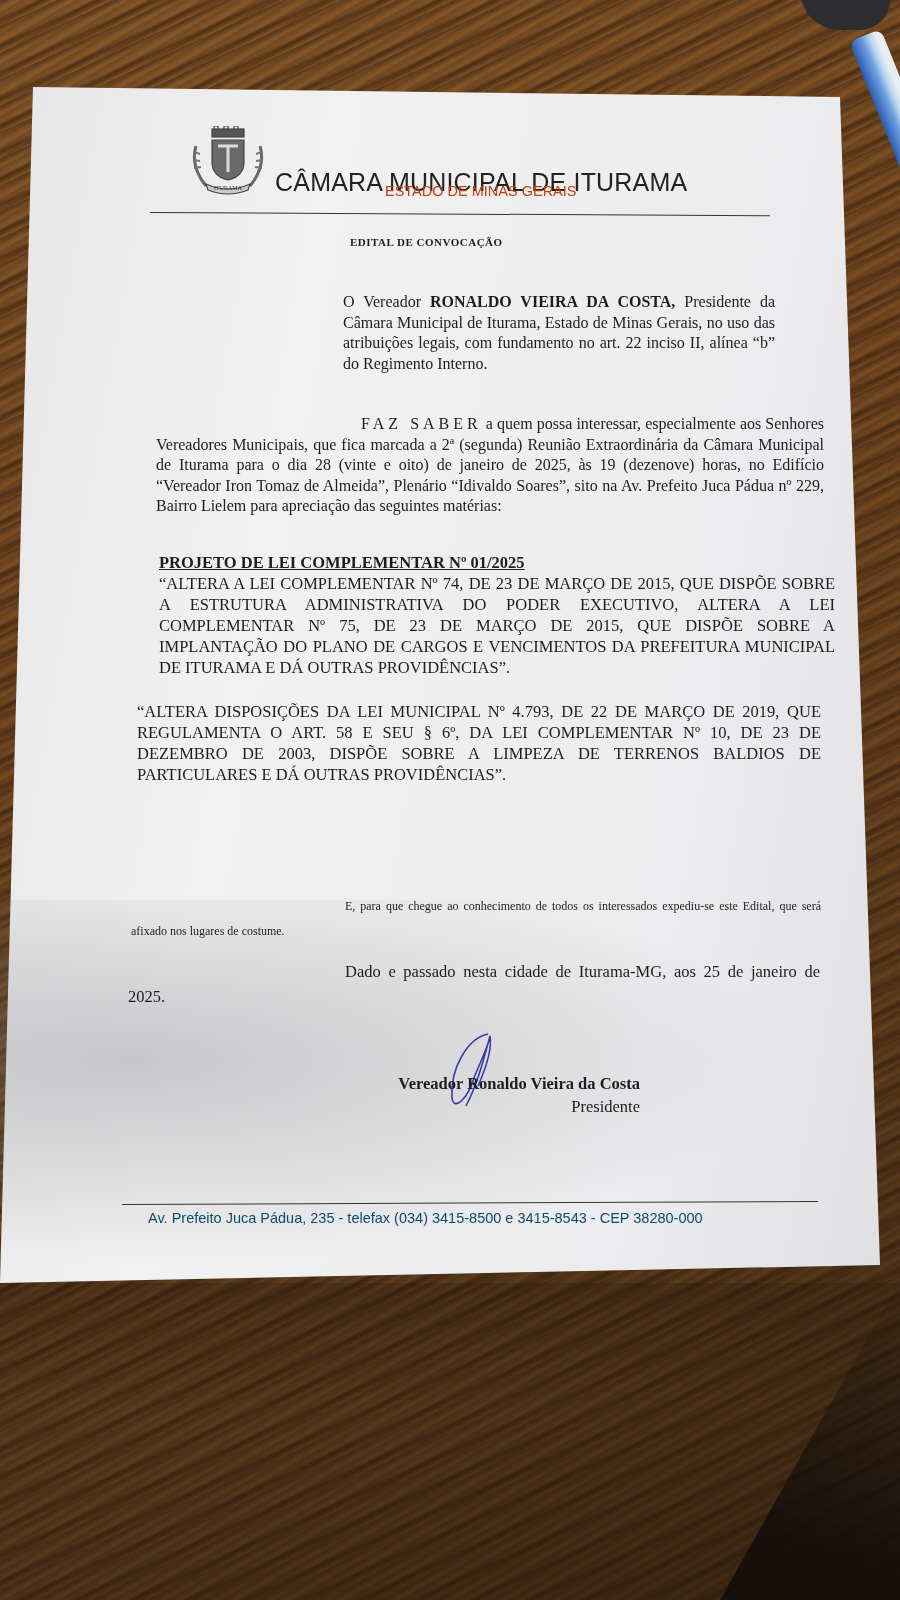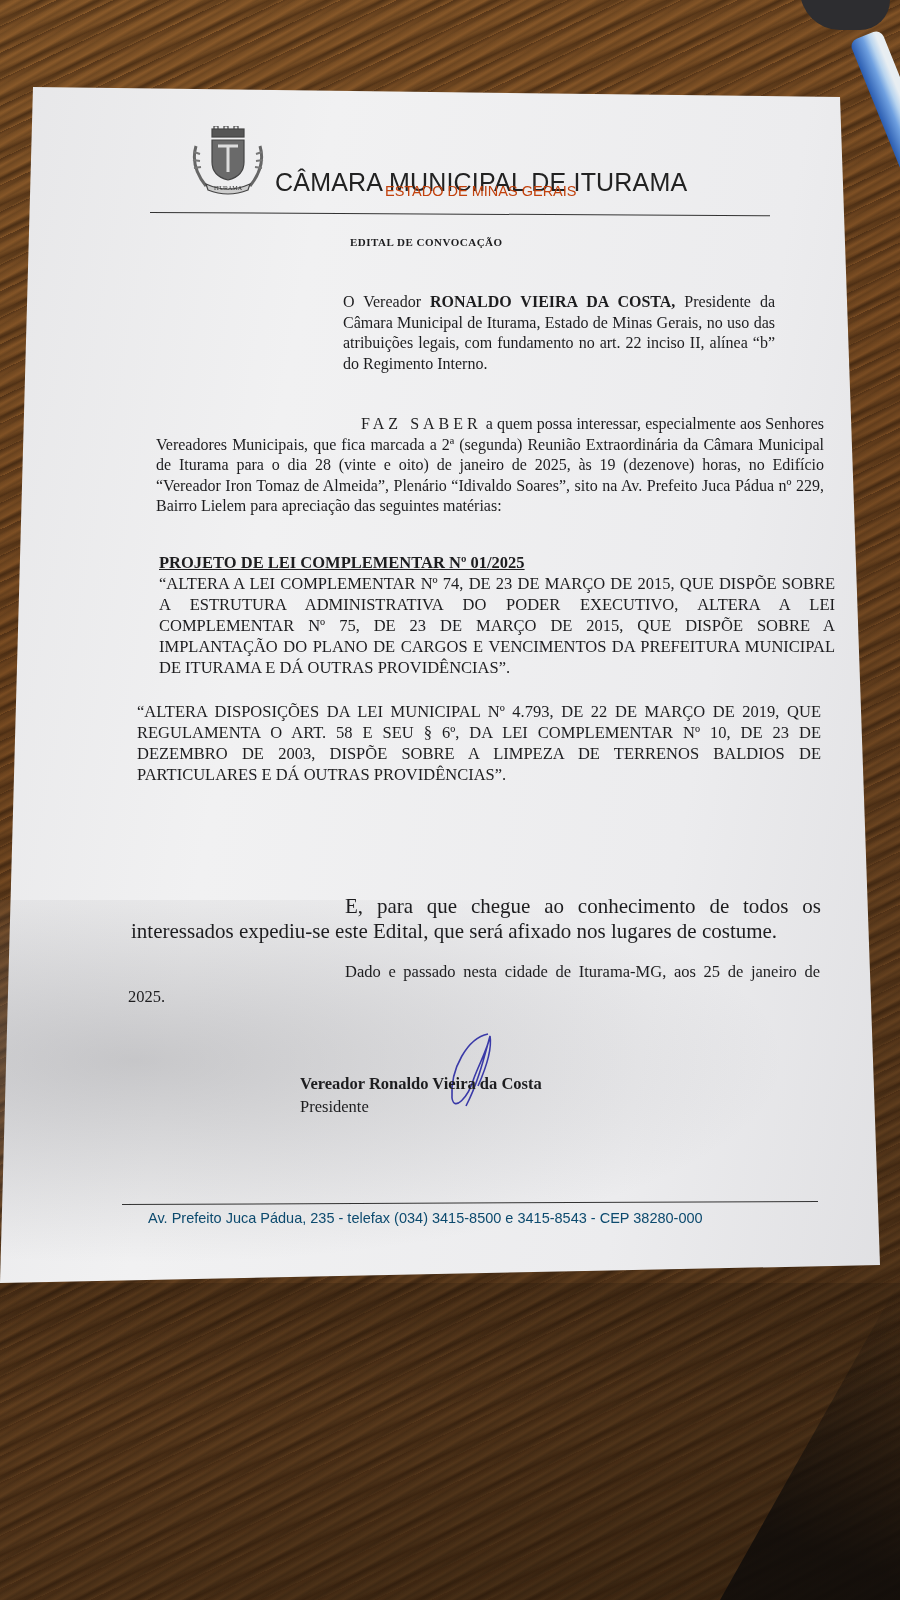--- a/index.html
+++ b/index.html
@@ -68,24 +68,24 @@
     .p-intro { left: 343px; top: 292px; width: 432px; }
     .p-faz { left: 156px; top: 414px; width: 668px; text-indent: 205px; }
     .faz-label { letter-spacing: 4px; }
     .proj {
       position: absolute; font-size: 16.5px; line-height: 21px; text-align: justify;
     }
     .proj-title { font-weight: bold; text-decoration: underline; display: block; text-align: left; }
     .proj-1 { left: 141px; top: 552px; width: 676px; margin-left: 18px; }
     .proj-2 { left: 137px; top: 701px; width: 684px; }
     .proj-3 { left: 135px; top: 827px; width: 684px; }
-    .p-close { left: 131px; top: 894px; width: 690px; text-indent: 214px; font-size: 21px; line-height: 25px; }
+    .p-close { left: 131px; top: 894px; width: 690px; text-indent: 214px; font-size: 12px; line-height: 25px; }
     .p-date { left: 128px; top: 959px; width: 692px; text-indent: 217px; font-size: 16.5px; line-height: 25px; }
     .sign-block {
-      position: absolute; left: 300px; top: 1072px; width: 340px; text-align: left; font-size: 16.5px; line-height: 23px;
+      position: absolute; left: 300px; top: 1072px; width: 340px; text-align: right; font-size: 16.5px; line-height: 23px;
     }
     .sign-block .b { font-weight: bold; }
     .signature { position: absolute; left: 438px; top: 1028px; width: 70px; height: 90px; }
     .hr-bottom {
       position: absolute; left: 122px; top: 1204px; width: 696px; height: 0;
       border-top: 1.5px solid #333; transform: rotate(-0.25deg); transform-origin: left;
     }
     .footer {
       position: absolute; left: 148px; top: 1210px; font-family: "Liberation Sans", sans-serif; font-size: 14.5px; color: #0c4a6e; white-space: nowrap;
     }

